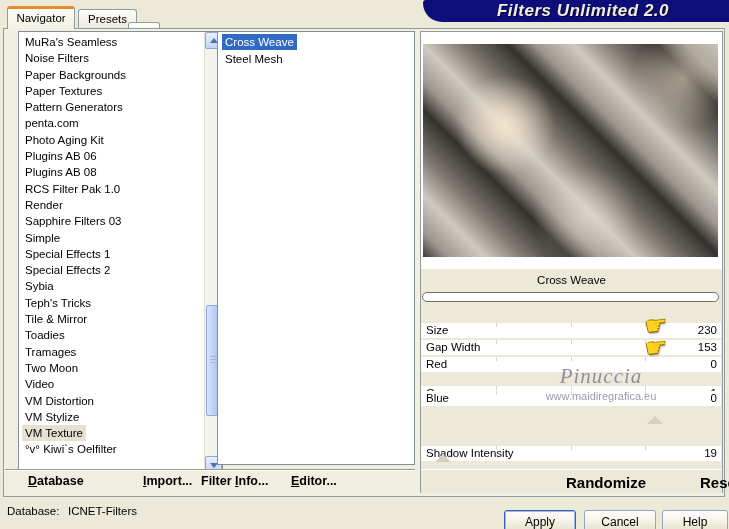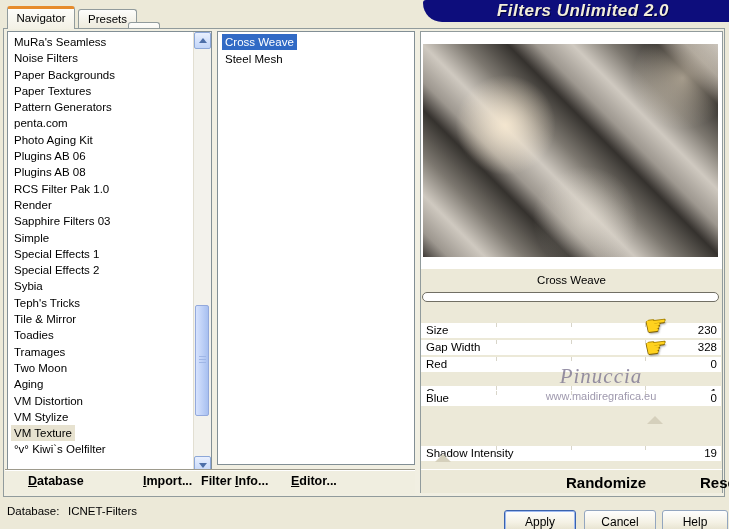--- a/index.html
+++ b/index.html
@@ -20,21 +20,21 @@
   .tab.inactive{top:9px;height:20px;background:linear-gradient(#FDFDFB,#EDEADB);line-height:19px;}
   #tab-presets{left:78px;width:59px;}
   #tab-about{left:128px;width:32px;margin-top:13px;}
 
   
   .main-panel{position:absolute;left:3px;top:28px;width:722px;height:469px;box-sizing:border-box;
               border:1px solid #919B9C;background:#F1EFE2;}
 
   
   .listbox{position:absolute;box-sizing:border-box;background:#fff;border:1px solid #828F95;overflow:hidden;}
-  #category-list{left:3px;top:2px;width:205px;height:443px;padding:2px 0 0 3px;}
+  #category-list{left:14px;top:2px;width:205px;height:443px;padding:2px 0 0 3px;}
   #filter-list{left:213px;top:2px;width:198px;height:434px;padding:2px 0 0 4px;}
   #category-list .item{line-height:16.3px;white-space:nowrap;width:fit-content;padding:0 3px;}
   #category-list .item.selected{background:#E7E2D0;}
   #filter-list .item{line-height:16px;white-space:nowrap;width:fit-content;padding:0 3px;margin-bottom:1px;}
   #filter-list .item.selected{background:#316AC5;color:#fff;}
 
   
   .vscroll{position:absolute;right:0;top:0;bottom:0;width:17px;background:#F3F2EC;
            border-left:1px solid #E2DFD2;}
   .sbtn{position:absolute;left:0;width:17px;height:17px;box-sizing:border-box;border:1px solid #8CA7D8;
@@ -135,21 +135,21 @@
         <div class="item">Sapphire Filters 03</div>
         <div class="item">Simple</div>
         <div class="item">Special Effects 1</div>
         <div class="item">Special Effects 2</div>
         <div class="item">Sybia</div>
         <div class="item">Teph's Tricks</div>
         <div class="item">Tile &amp; Mirror</div>
         <div class="item">Toadies</div>
         <div class="item">Tramages</div>
         <div class="item">Two Moon</div>
-        <div class="item">Aging</div>
+        <div class="item">Video</div>
         <div class="item">VM Distortion</div>
         <div class="item">VM Stylize</div>
         <div class="item selected">VM Texture</div>
         <div class="item">°v° Kiwi`s Oelfilter</div>
         <div class="vscroll">
         <div class="sbtn up">
           <span class="arr up"></span>
           </div>
         <div class="sthumb"></div>
         <div class="sbtn down">
@@ -172,21 +172,21 @@
         <div class="progress-fill"></div>
       </div>
 
       <div class="params">
         <div class="prow r0">
           <span class="plabel">Size</span>
           <span class="pvalue">230</span>
           </div>
         <div class="prow r1">
           <span class="plabel">Gap Width</span>
-          <span class="pvalue">328</span>
+          <span class="pvalue">153</span>
           </div>
         <div class="prow r2">
           <span class="plabel">Red</span>
           <span class="pvalue">0</span>
           </div>
         <div class="prow r3">
           <span class="plabel">Green</span>
           <span class="pvalue">1</span>
           </div>
         <div class="prow r4">

